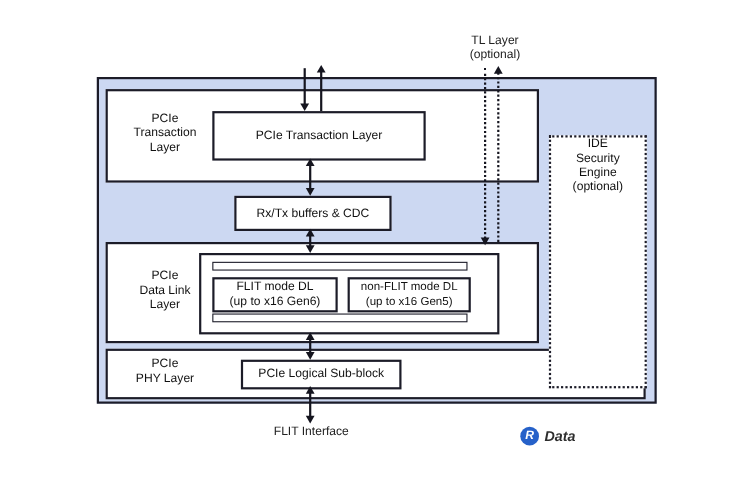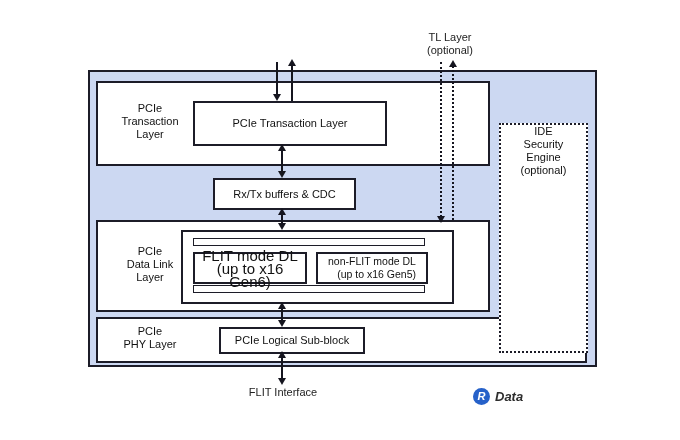--- a/index.html
+++ b/index.html
@@ -34,22 +34,22 @@
   .blk-buf{left:213px;top:178px;width:139px;height:28px;}
   .dl-inner{
     position:absolute;left:181px;top:230px;width:269px;height:70px;
     background:#ffffff;border:2px solid #1c1c28;
   }
   .bar{
     position:absolute;height:6px;background:#ffffff;border:1px solid #1c1c28;
   }
   .bar-top{left:193px;top:238px;width:230px;}
   .bar-bottom{left:193px;top:285px;width:230px;}
-  .blk-flit{left:193px;top:252px;width:110px;height:28px;font-size:15px;justify-content:flex-end;}
-  .blk-nonflit{left:316px;top:252px;width:108px;height:28px;font-size:10.5px;text-align:right;}
+  .blk-flit{left:193px;top:252px;width:110px;height:28px;font-size:11px;}
+  .blk-nonflit{left:316px;top:252px;width:108px;height:28px;font-size:10.5px;}
   .blk-sub{left:219px;top:327px;width:142px;height:23px;}
   .ide{
     position:absolute;left:499px;top:81px;width:85px;height:226px;
     background:#ffffff;border:2px dotted #1c1c28;
     display:flex;justify-content:center;
     text-align:center;font-size:11px;line-height:13px;color:#111;margin-top:42px;
   }
   
   .vline{position:absolute;width:2px;background:#15151f;z-index:5;}
   .head{position:absolute;width:0;height:0;z-index:6;

